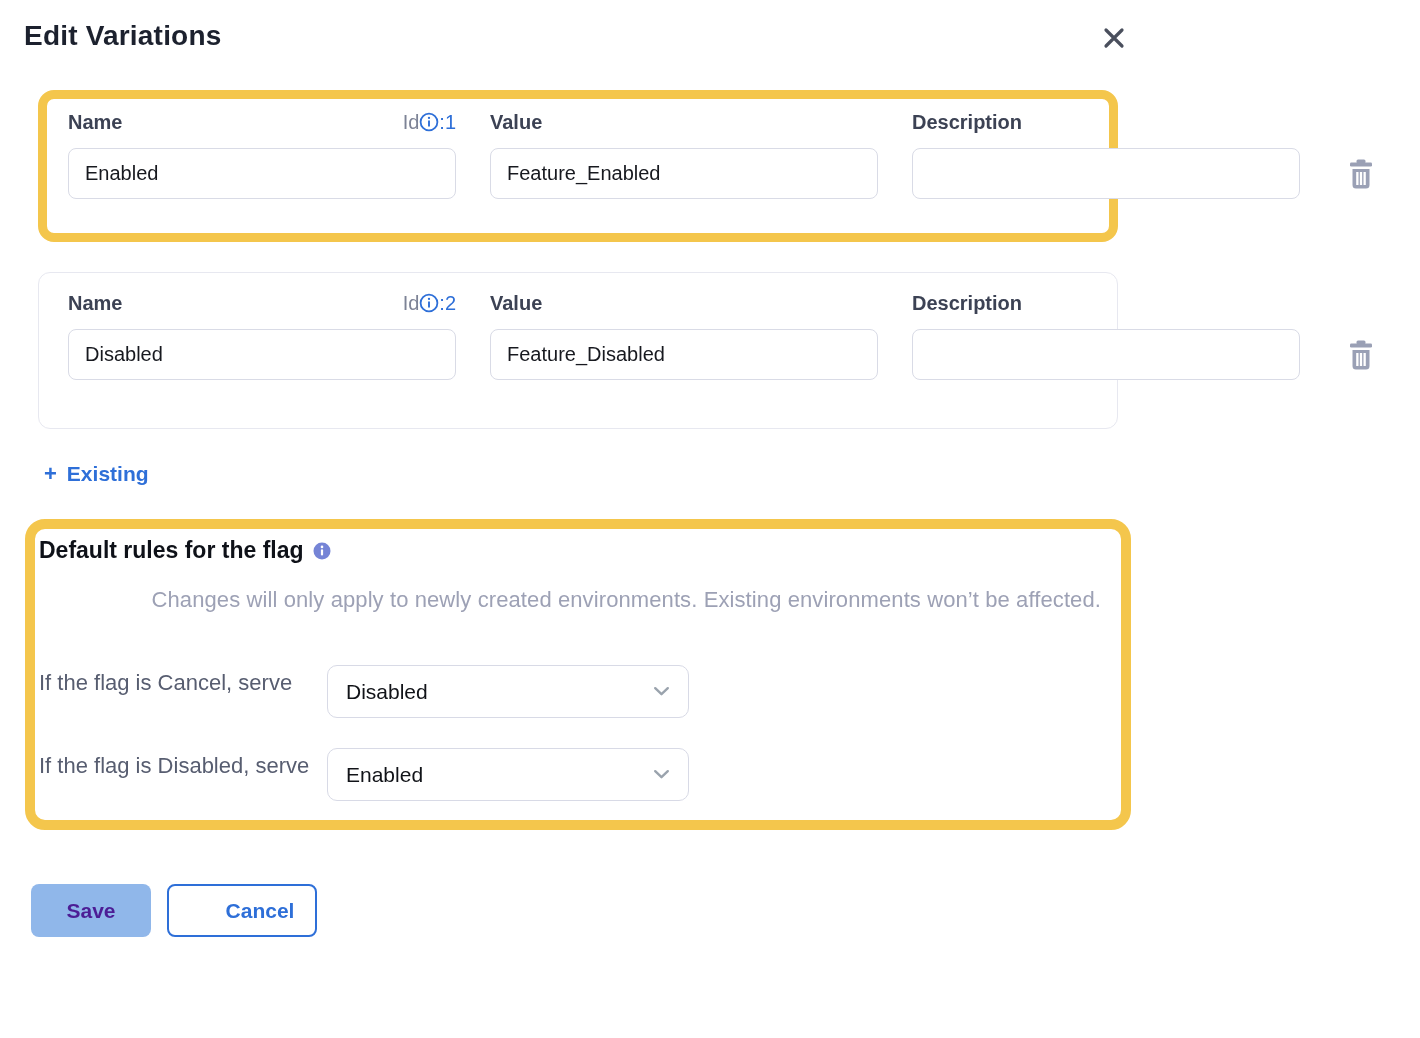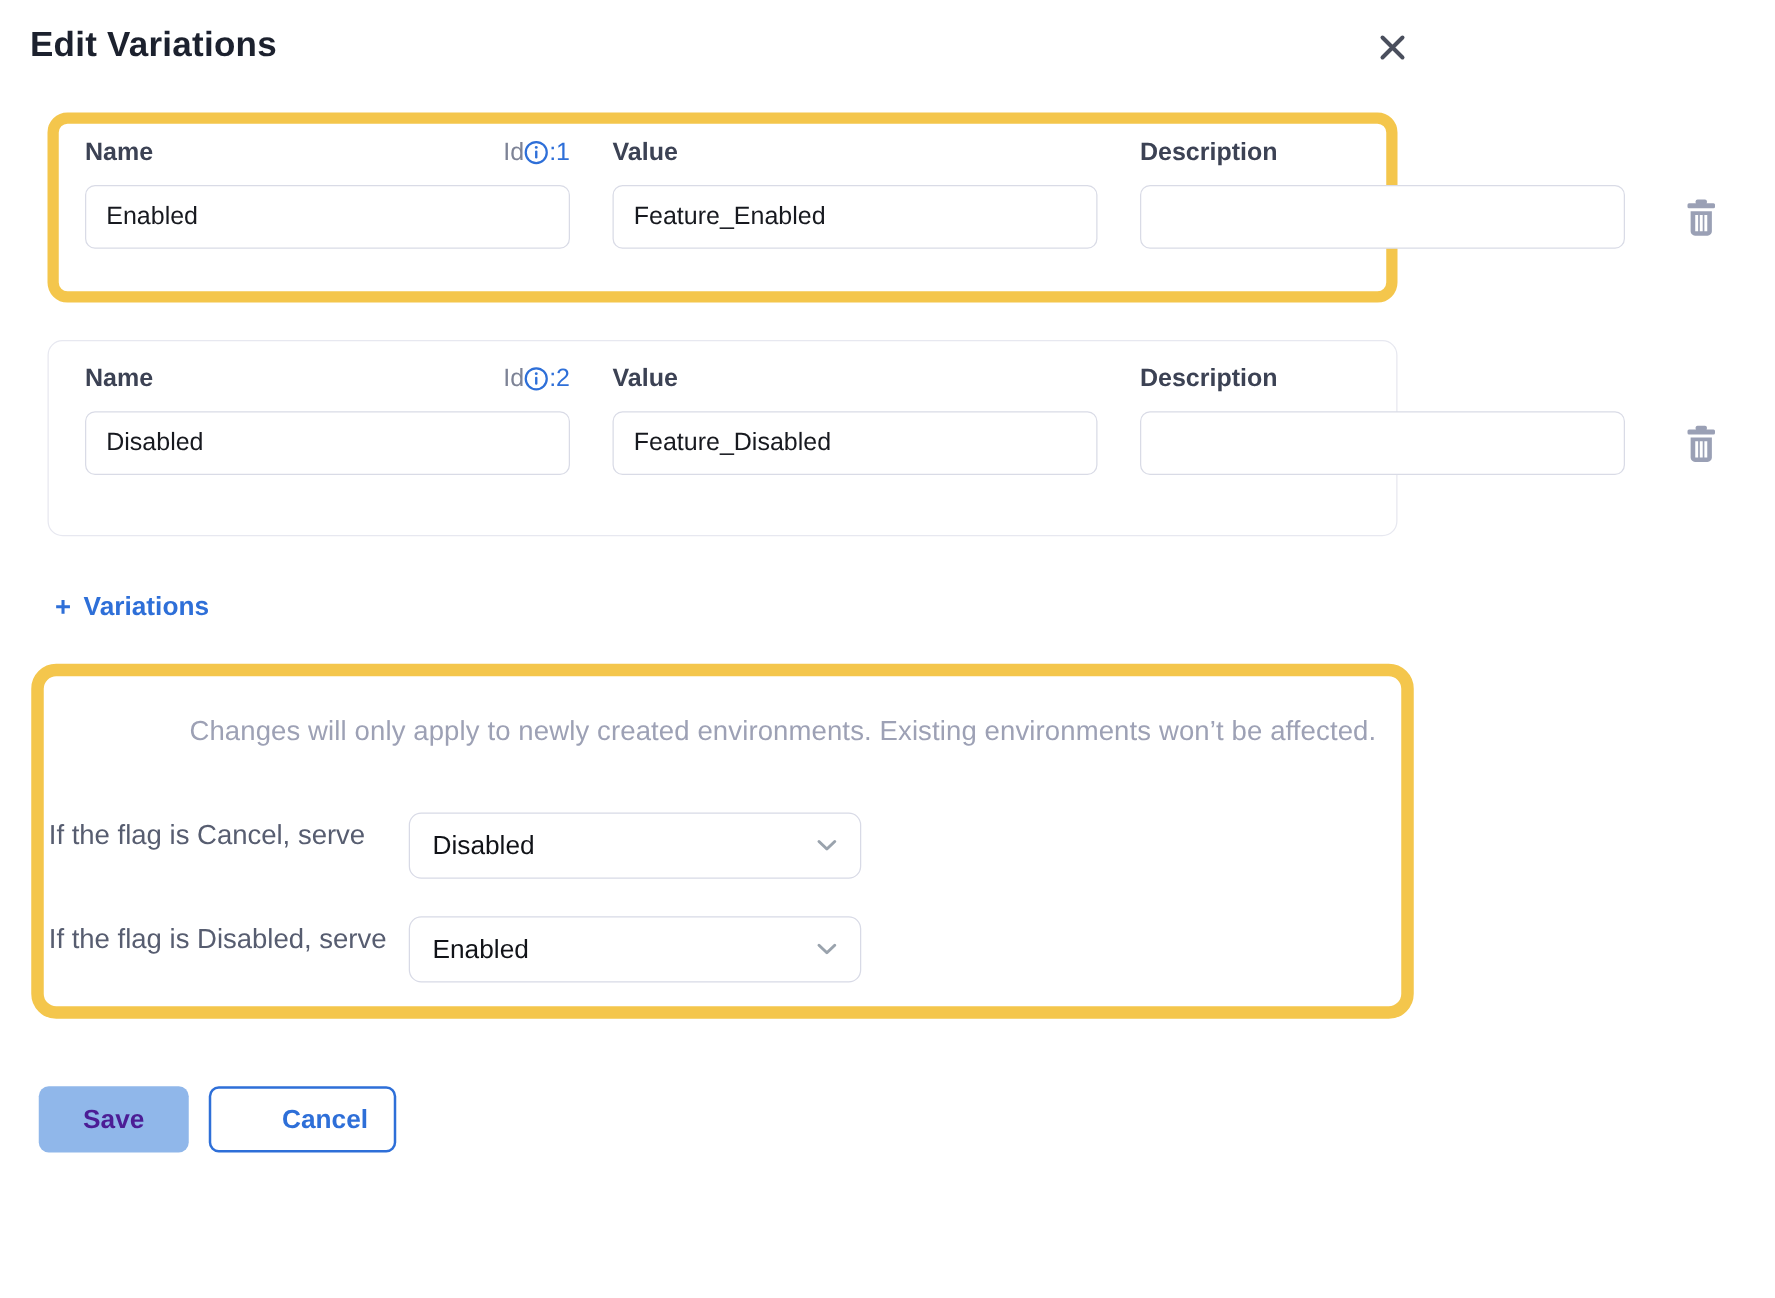--- a/index.html
+++ b/index.html
@@ -22,21 +22,21 @@
   }
   .close-btn {
     width: 32px; height: 32px; margin-top: 2px;
     display: flex; align-items: center; justify-content: center;
     cursor: pointer; background: none; border: none;
   }
 
   
   .variation-card {
     background: #ffffff;
-    margin: 12px 38px;
+    margin: 0 38px;
     border-radius: 16px;
     padding: 12px 20px 42px 21px;
   }
   .variation-card.highlighted {
     border: 9px solid #f4c64c;
     margin-top: 36px;
     padding: 9px 14px 34px 21px;
   }
   .variation-card.plain {
     border: 1px solid #e7e8f0;
@@ -252,25 +252,35 @@
             </svg>
           </span>
         </button>
       </div>
     </div>
   </div>
 
   
   <button class="add-variation">
     <span class="add-plus">+</span>
-    <span>Variations</span>
+    <span>Existing</span>
   </button>
 
   
   <div class="default-rules-panel">
+    <div class="rules-title-row">
+      <span class="rules-title">Default rules for the flag</span>
+      <span style="line-height:0;cursor:pointer;">
+        <svg width="18" height="18" viewBox="0 0 18 18">
+          <circle cx="9" cy="9" r="8.5" fill="#7584d6"></circle>
+          <circle cx="9" cy="4.9" r="1.3" fill="#ffffff"></circle>
+          <rect x="7.9" y="7.3" width="2.2" height="6.3" rx="1.1" fill="#ffffff"></rect>
+        </svg>
+      </span>
+    </div>
     <div class="rules-note">Changes will only apply to newly created environments. Existing environments won’t be affected.</div>
 
     <div class="rule-row first">
       <div class="rule-label">If the flag is Cancel, serve</div>
       <div class="select-box">
         <span class="select-value">Disabled</span>
         <span style="line-height:0;">
           <svg width="17" height="11" viewBox="0 0 17 11">
             <path d="M2.2 2.2 L8.5 8.2 L14.8 2.2" stroke="#9aa3ad" stroke-width="2.4" fill="none" stroke-linecap="round" stroke-linejoin="round"></path>
           </svg>

